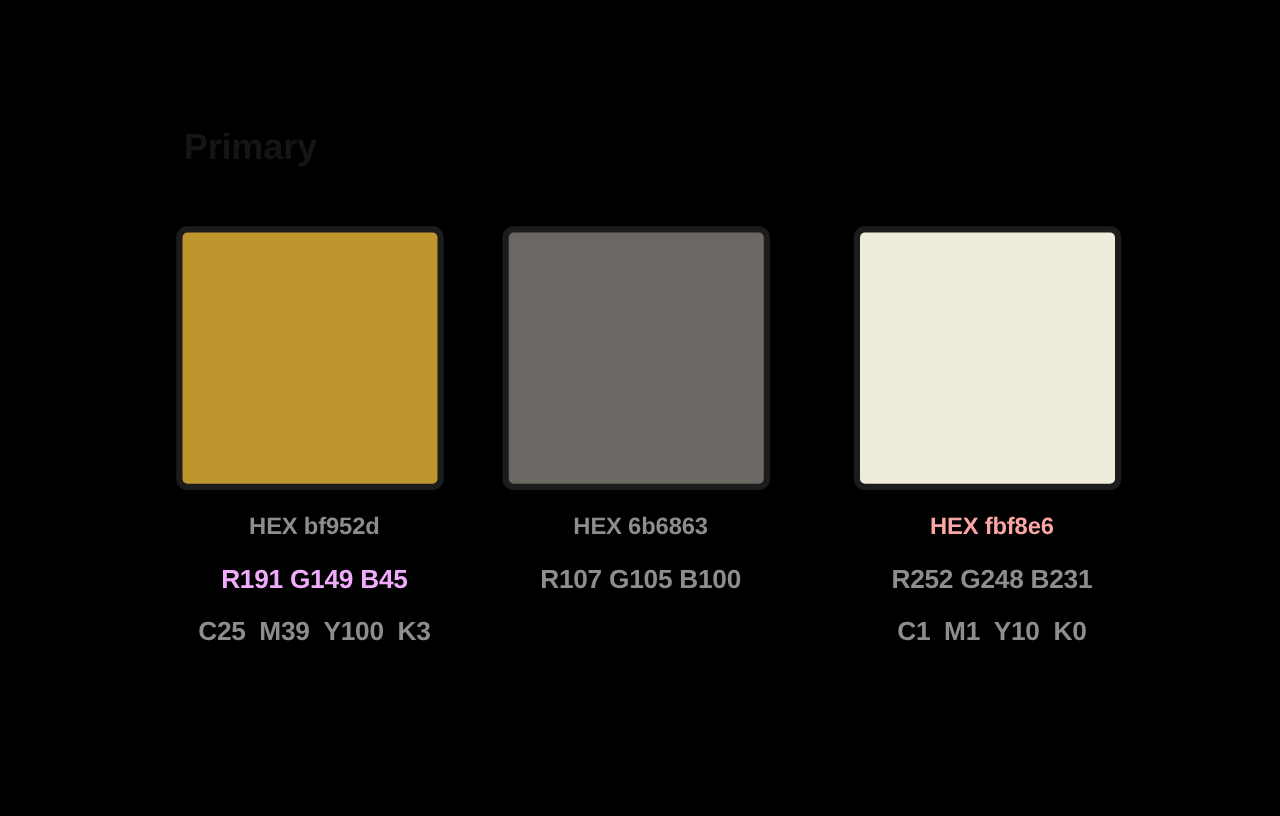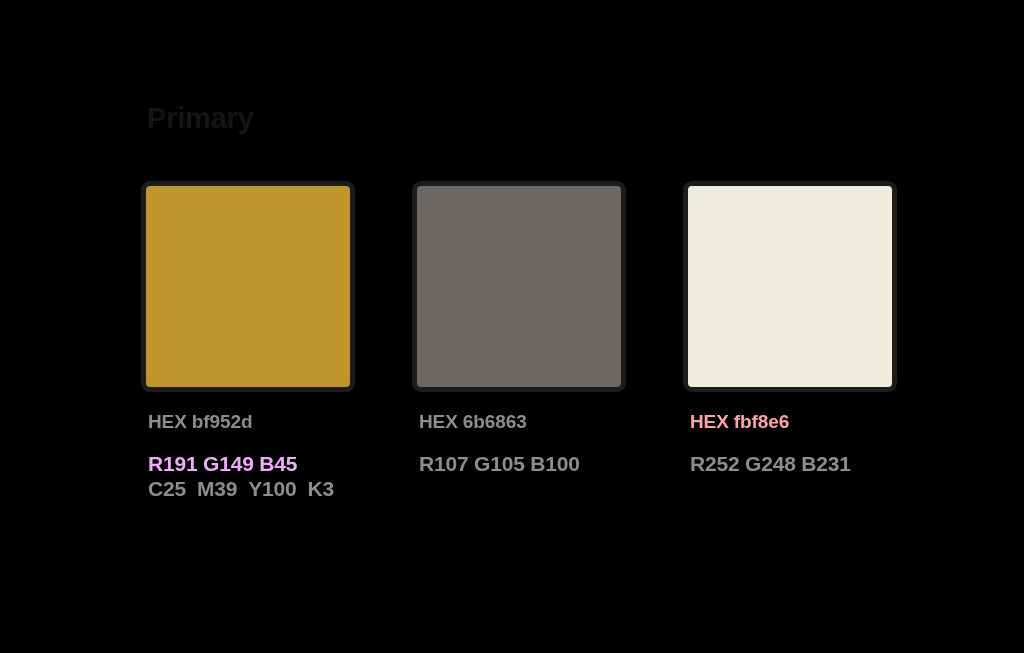--- a/index.html
+++ b/index.html
@@ -38,29 +38,30 @@
     white-space: nowrap;
   }
 
   
   #swatch-row {
     position: absolute;
     left: 141px;
     top: 181px;
     width: 760px;
     height: 340px;
+    text-align: center;
   }
 
   .swatch-card {
     position: absolute;
     top: 0;
     width: 214px;
   }
   .swatch-card.col-0 { left: 0px; }
-  .swatch-card.col-1 { left: 271px; }
+  .swatch-card.col-1 { left: 261px; }
   .swatch-card.col-2 { left: 542px; }
 
   .swatch-chip {
     width: 214px;
     height: 211px;
     box-sizing: border-box;
     border: 5px solid #1c1c1c;
     border-radius: 9px;
     background: #888;
   }
@@ -88,20 +89,21 @@
     font-size: 21px;
     line-height: 25px;
     letter-spacing: -0.2px;
     margin-top: 17px;
   }
 
   .line-cmyk {
     font-size: 21px;
     line-height: 25px;
     letter-spacing: -0.2px;
+    margin-top: 17px;
   }
   .line-cmyk .cmyk-part { margin-right: 11px; }
   .line-cmyk .cmyk-part:last-child { margin-right: 0; }
 </style>
 </head>
 <body>
 
 <div id="palette-page" style="background: rgb(0, 0, 0);">
 
   <h1 id="section-heading" style="color: rgb(21, 21, 21);">Primary</h1>
@@ -131,17 +133,20 @@
       </div>
     </div>
 
     <div class="swatch-card col-2">
       <div class="swatch-chip" style="background-color: rgb(240, 236, 219); border-color: rgb(28, 28, 28);"></div>
       <div class="swatch-info">
         <div class="swatch-line line-hex" style="color: #fca5a5;">
           <span class="label-tag">HEX</span><span>fbf8e6</span>
         </div>
         <div class="swatch-line line-rgb" style="color: rgb(141, 141, 141);">R252 G248 B231</div>
+        <div class="swatch-line line-cmyk" style="color: rgb(141, 141, 141);">
+          <span class="cmyk-part">C1</span><span class="cmyk-part">M1</span><span class="cmyk-part">Y10</span><span class="cmyk-part">K0</span>
+        </div>
       </div>
     </div>
 
   </div>
 </div>
 
 </body></html>

